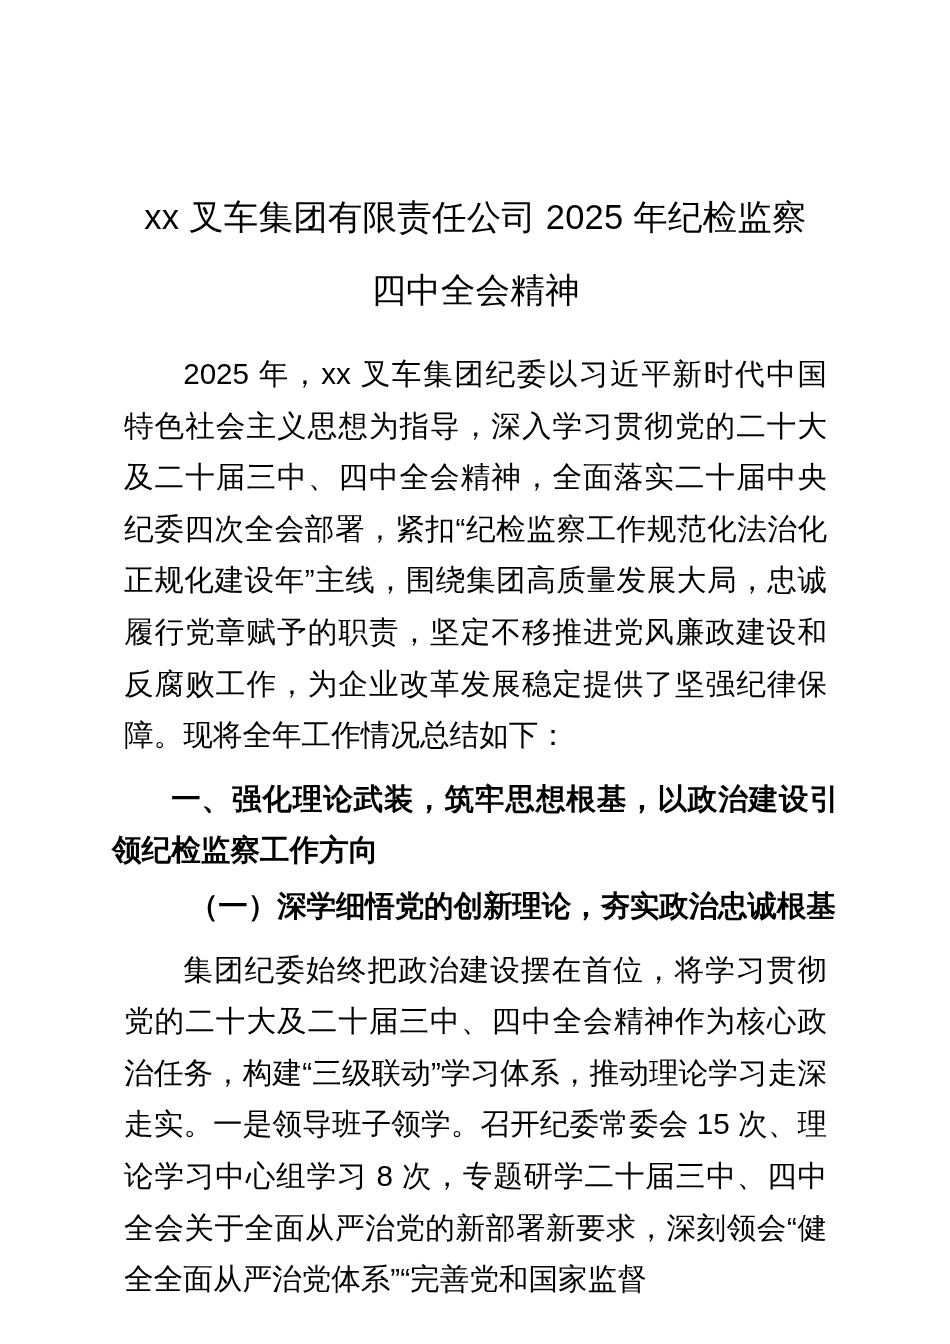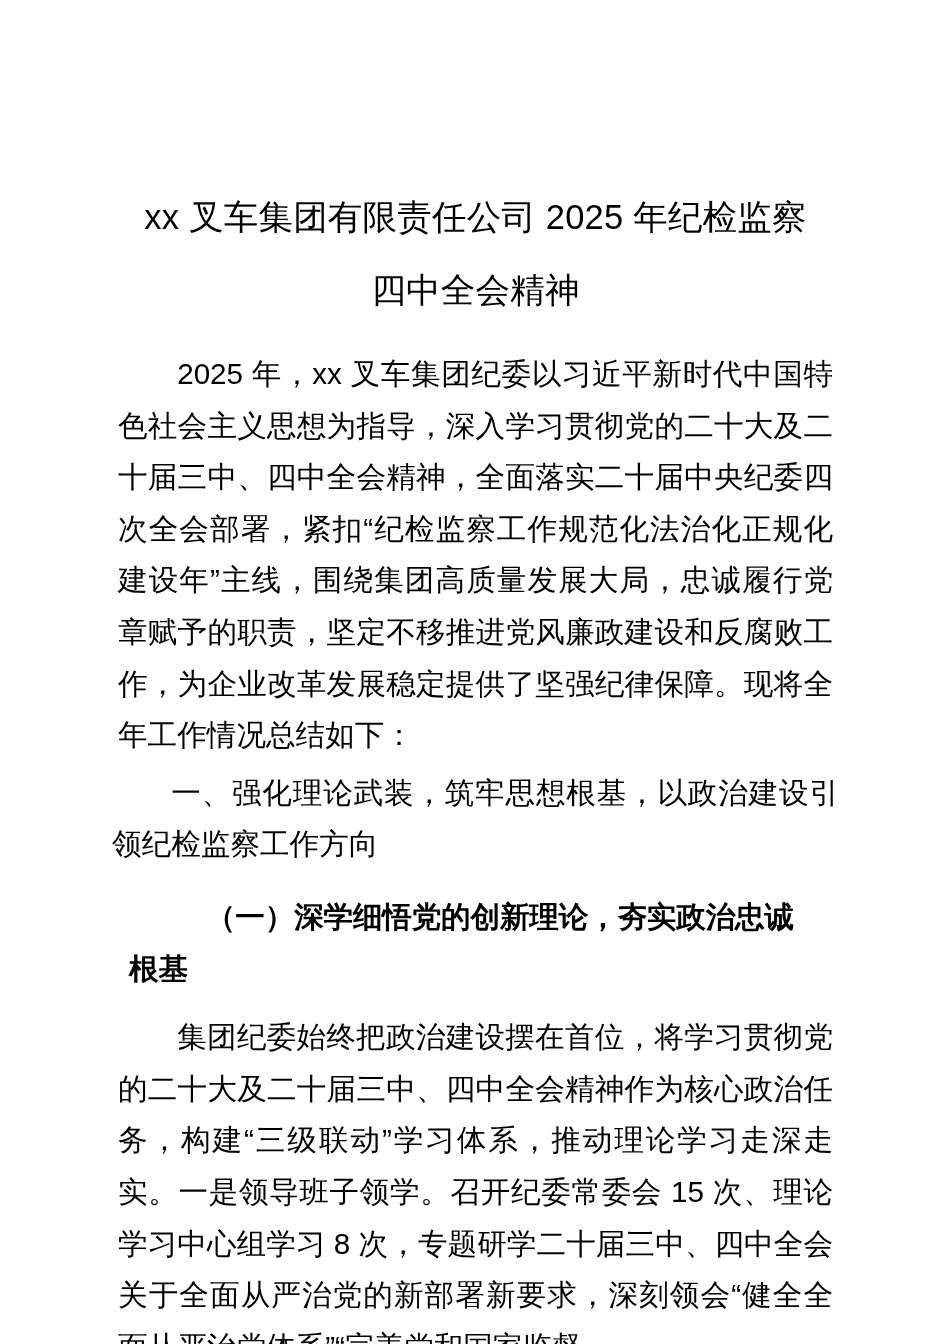--- a/index.html
+++ b/index.html
@@ -38,44 +38,44 @@
     text-align: center;
     letter-spacing: 0.2px;
     white-space: pre-wrap;
     word-break: break-all;
   }
   .title-line {
     display: block;
   }
   
   .para {
-    margin: 6px;
+    margin: 12px;
     font-size: 29.6px;
     font-weight: 400;
     line-height: 51.6px;
     text-align: justify;
     text-justify: inter-ideograph;
     text-indent: 2em;
     word-break: break-all;
   }
   .para.first-body {
     margin-top: 21px;
   }
   .heading-1 {
     margin: 0;
     font-size: 29.6px;
-    font-weight: 400;
+    font-weight: 700;
     line-height: 51.6px;
     text-align: justify;
     text-justify: inter-ideograph;
     text-indent: 2em;
     word-break: break-all;
   }
   .heading-2 {
-    margin: 17px;
+    margin: 0;
     font-size: 29.6px;
     font-weight: 700;
     line-height: 51.6px;
     text-align: left;
     text-indent: 2.6em;
     word-break: break-all;
     letter-spacing: -0.2px;
   }
   .spacer-sm {
     height: 4px;

